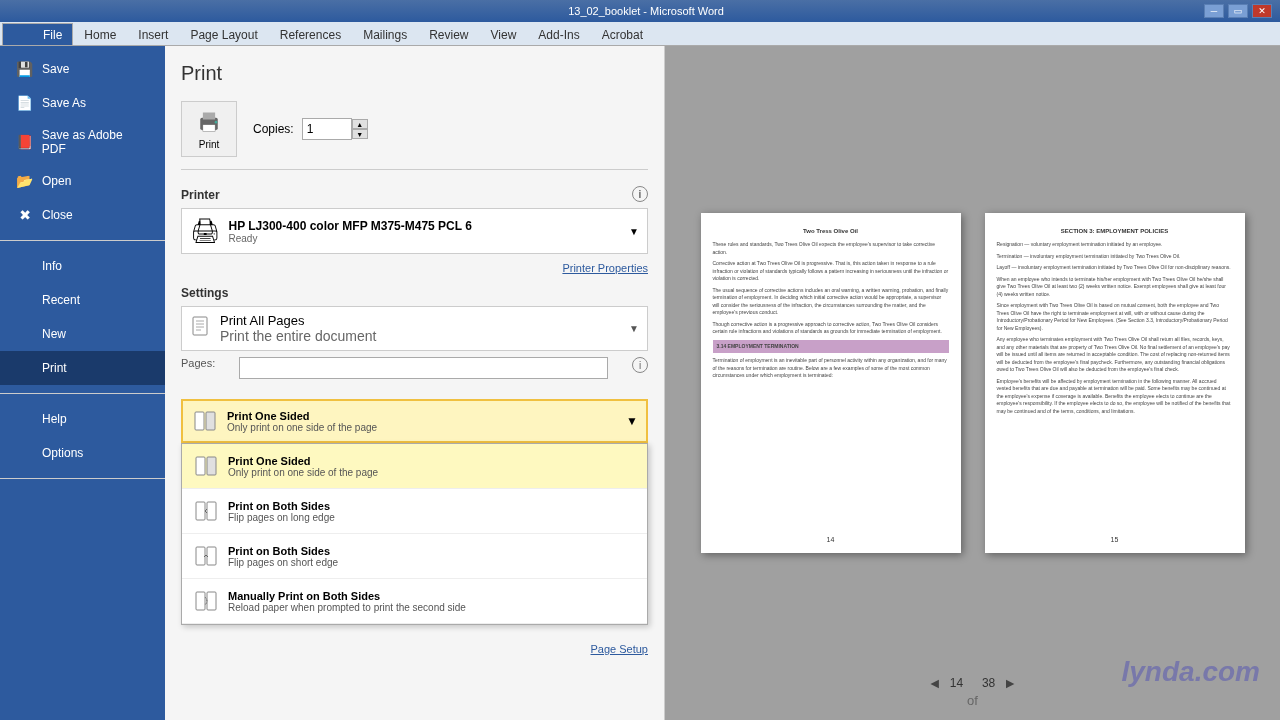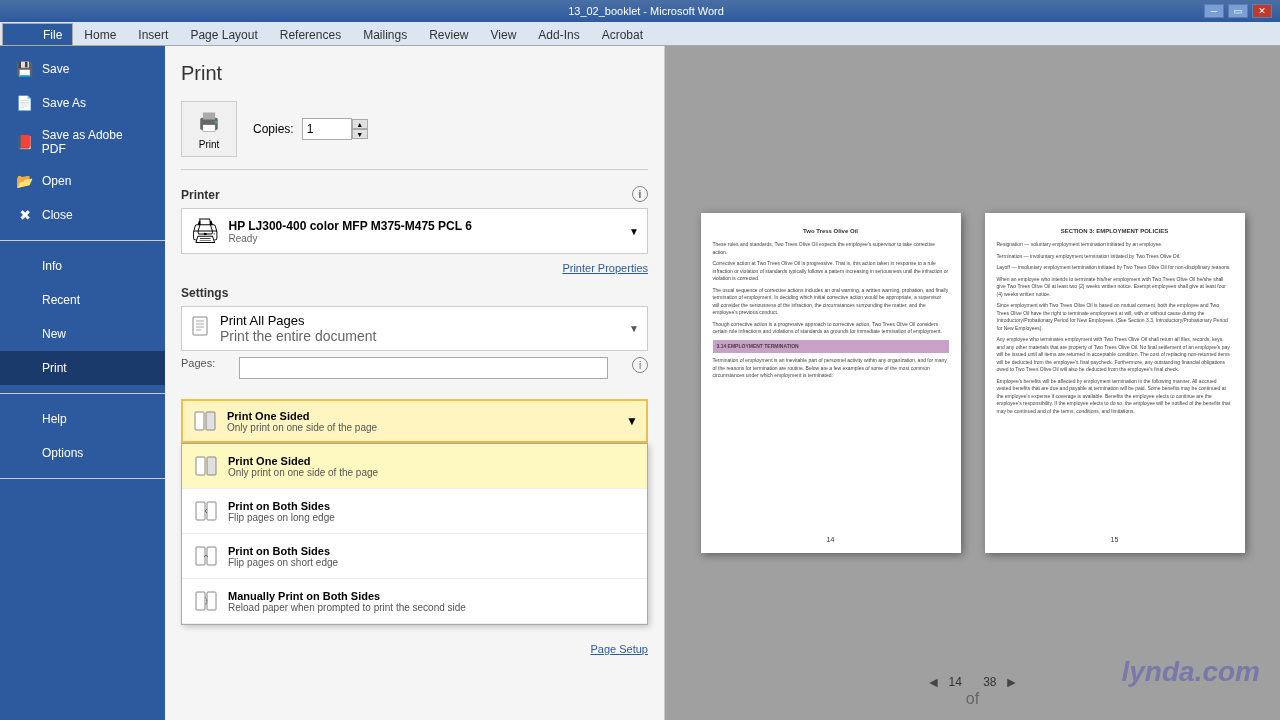--- a/index.html
+++ b/index.html
@@ -198,21 +198,21 @@
     .bottom-nav {
       position: absolute;
       bottom: 12px;
       left: 50%;
       transform: translateX(-50%);
       display: flex; align-items: center; gap: 8px;
     }
     .nav-arrow { font-size: 14px; cursor: pointer; color: #444; }
     .page-indicator { font-size: 12px; color: #333; display: flex; align-items: center; gap: 4px; }
     .page-num { font-size: 12px; }
-    .page-of { font-size: 16px; color: #666; margin-top: 35px; }
+    .page-of { font-size: 13px; color: #666; margin-top: 35px; }
 
     
     .watermark {
       position: absolute;
       bottom: 32px;
       right: 20px;
       font-size: 28px;
       font-weight: bold;
       color: rgba(80,80,180,0.5);
       font-style: italic;

